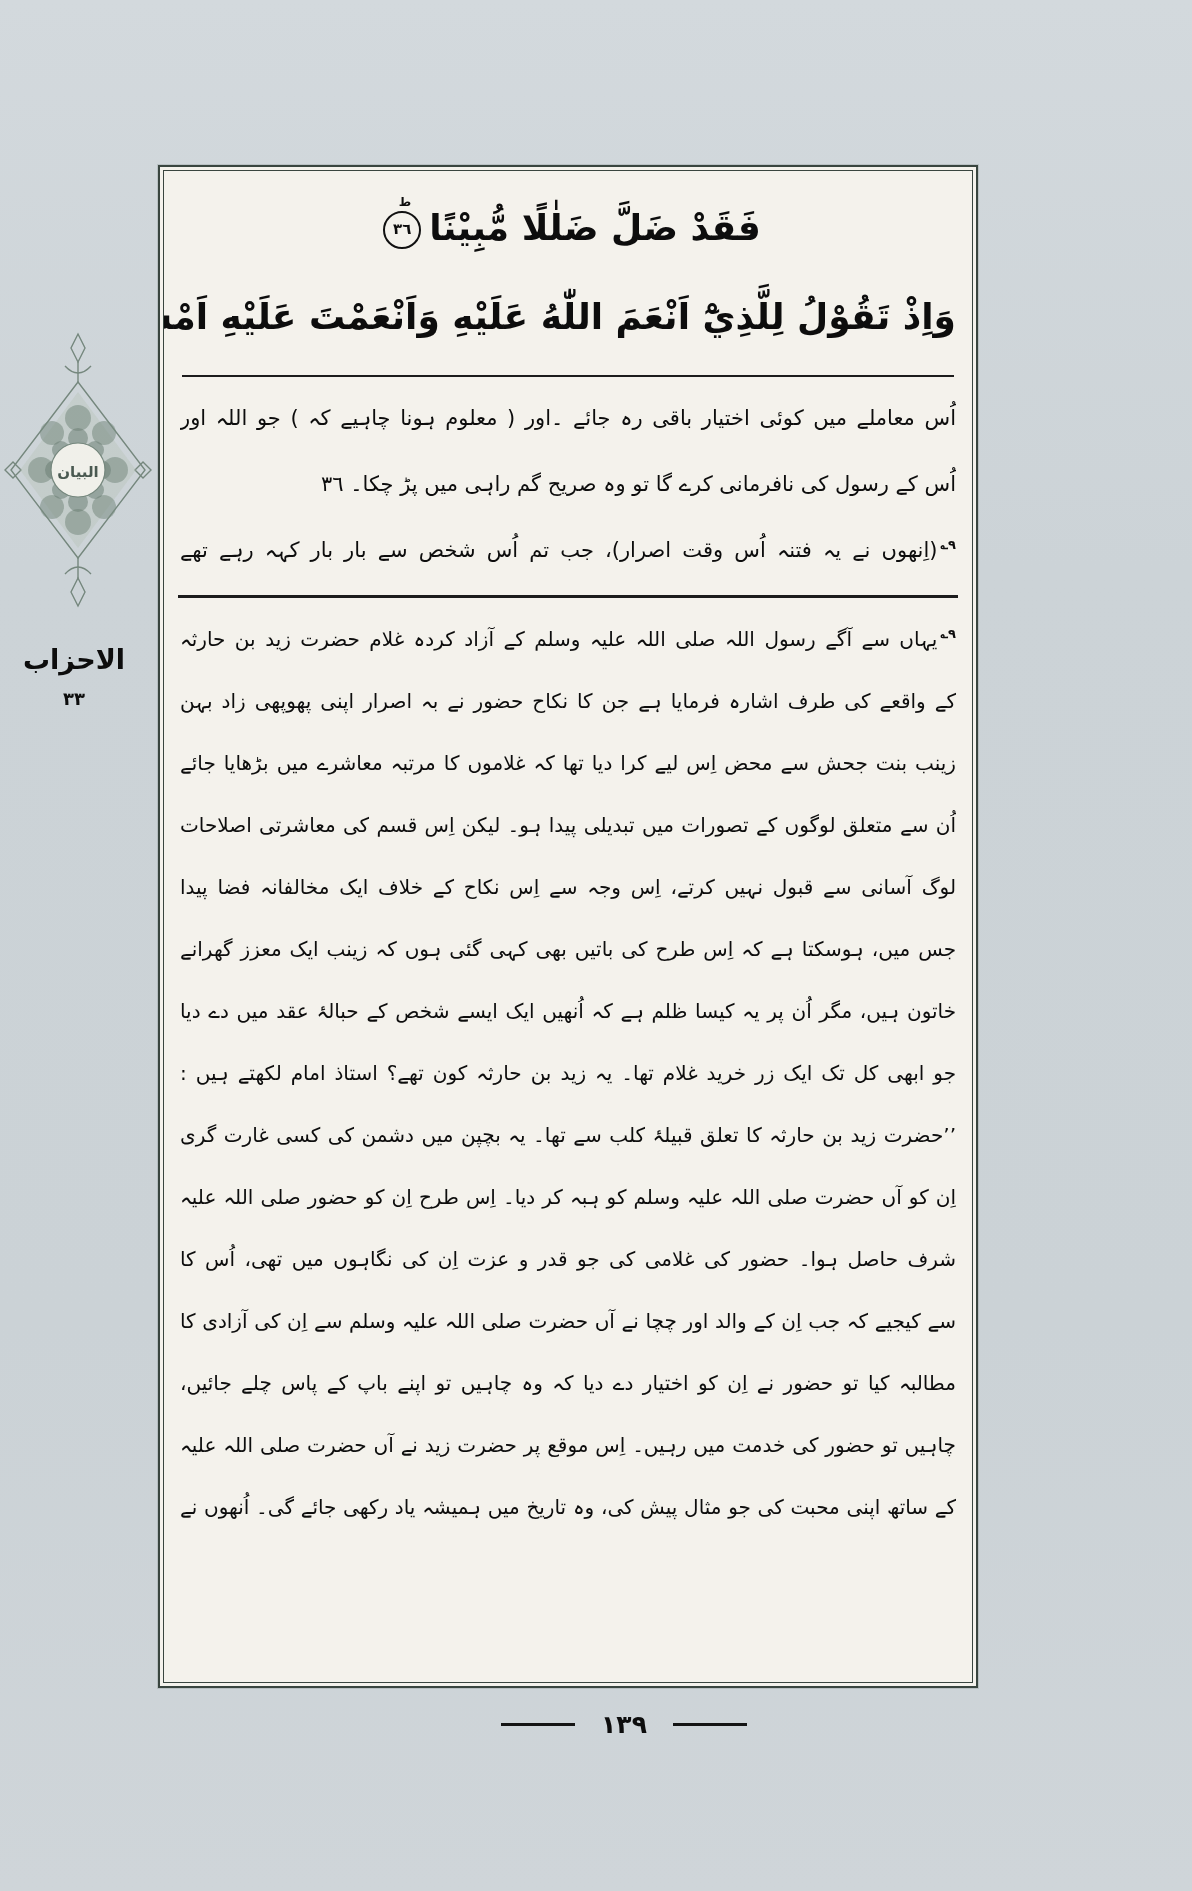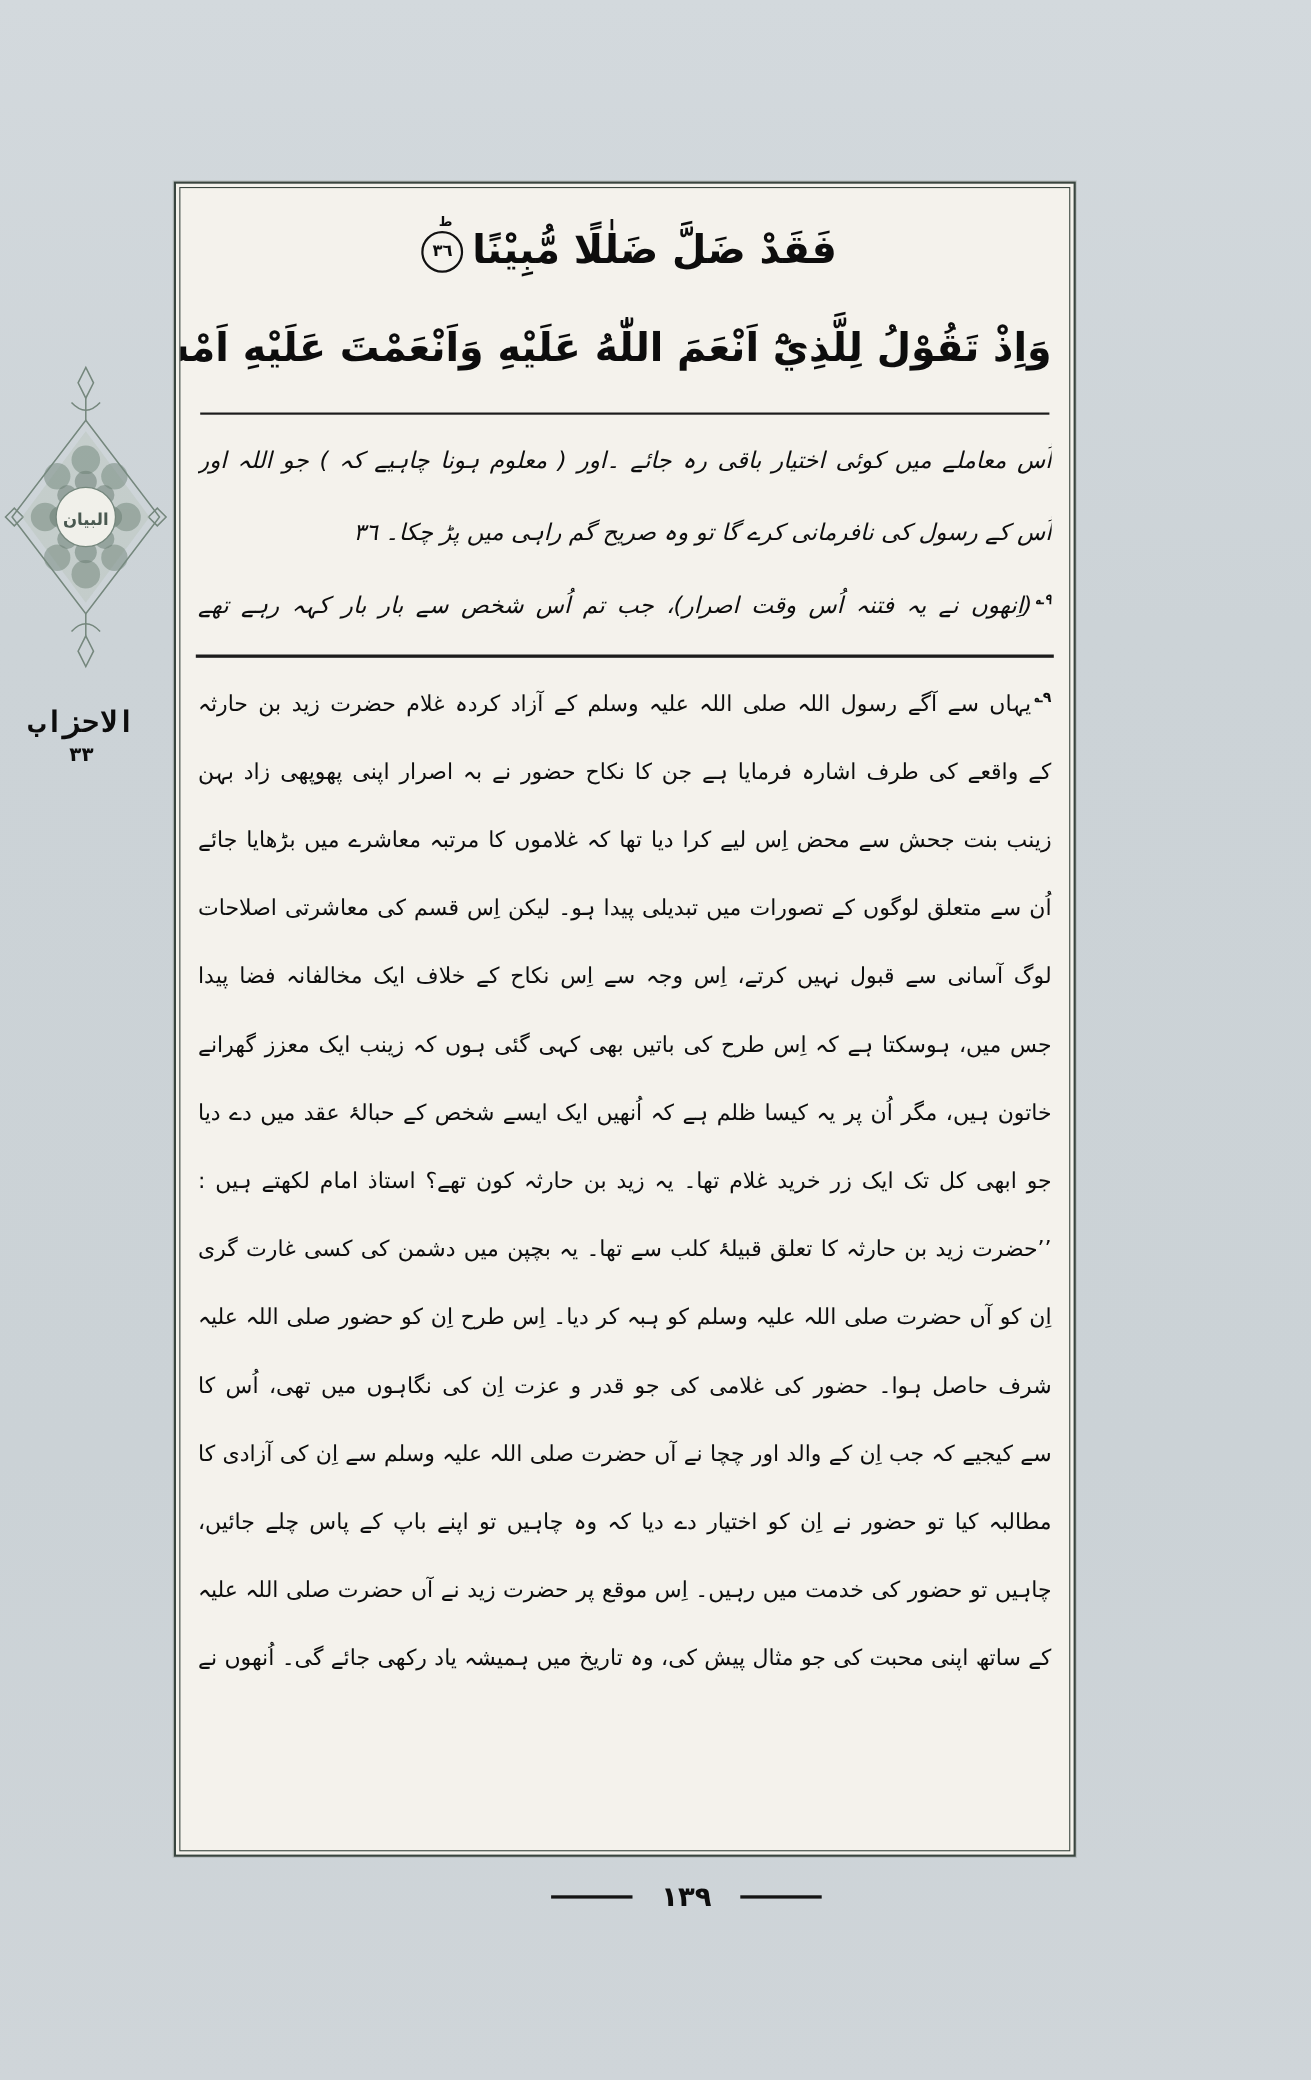--- a/index.html
+++ b/index.html
@@ -26,33 +26,33 @@
     border:2.2px solid #111;border-radius:50%;font-size:15px;font-weight:bold;
     text-align:center;vertical-align:middle;position:relative;
   }
   .verse-marker .waqf{
     position:absolute;top:-17px;right:8px;font-size:12px;font-weight:bold;line-height:1;
   }
   .divider1{border-top:2px solid #1c1c1c;margin:10px 2px 8px;}
   .divider2{border-top:3.2px solid #1c1c1c;margin:12px -2px 10px;}
   .trans-line{
     font-size:21px;line-height:66px;height:66px;overflow:hidden;
-    text-align:justify;text-align-last:justify;text-justify:inter-word;font-style:italic;
+    text-align:justify;text-align-last:justify;text-justify:inter-word;
   }
   .trans-line.ragged{text-align:right;text-align-last:right;}
   .comm-line{
     font-size:20px;line-height:62px;height:62px;overflow:hidden;
     text-align:justify;text-align-last:justify;text-justify:inter-word;
   }
   sup.fn{font-size:13px;font-weight:bold;vertical-align:super;margin-left:3px;line-height:0;}
   .sidebar-surah{
     position:absolute;left:16px;top:645px;width:116px;text-align:center;direction:rtl;
   }
-  .surah-name{font-size:27px;font-weight:bold;line-height:1.1;font-family:Liberation Mono, monospace;}
-  .surah-num{font-size:18px;font-weight:bold;line-height:1.1;margin-top:2px;}
+  .surah-name{font-size:27px;font-weight:bold;line-height:1.1;}
+  .surah-num{font-size:18px;font-weight:bold;line-height:1.1;margin-top:14px;}
   .emblem{position:absolute;left:3px;top:330px;width:150px;height:280px;opacity:.92;}
   .pagenum-row{
     position:absolute;left:158px;top:1712px;width:820px;
     display:flex;justify-content:center;align-items:center;gap:26px;
     transform:translateX(56px);
   }
   .pagenum-dash{width:74px;height:3px;background:#141414;}
   .pagenum{font-size:25px;font-weight:bold;line-height:1;}
 </style>
 </head>

